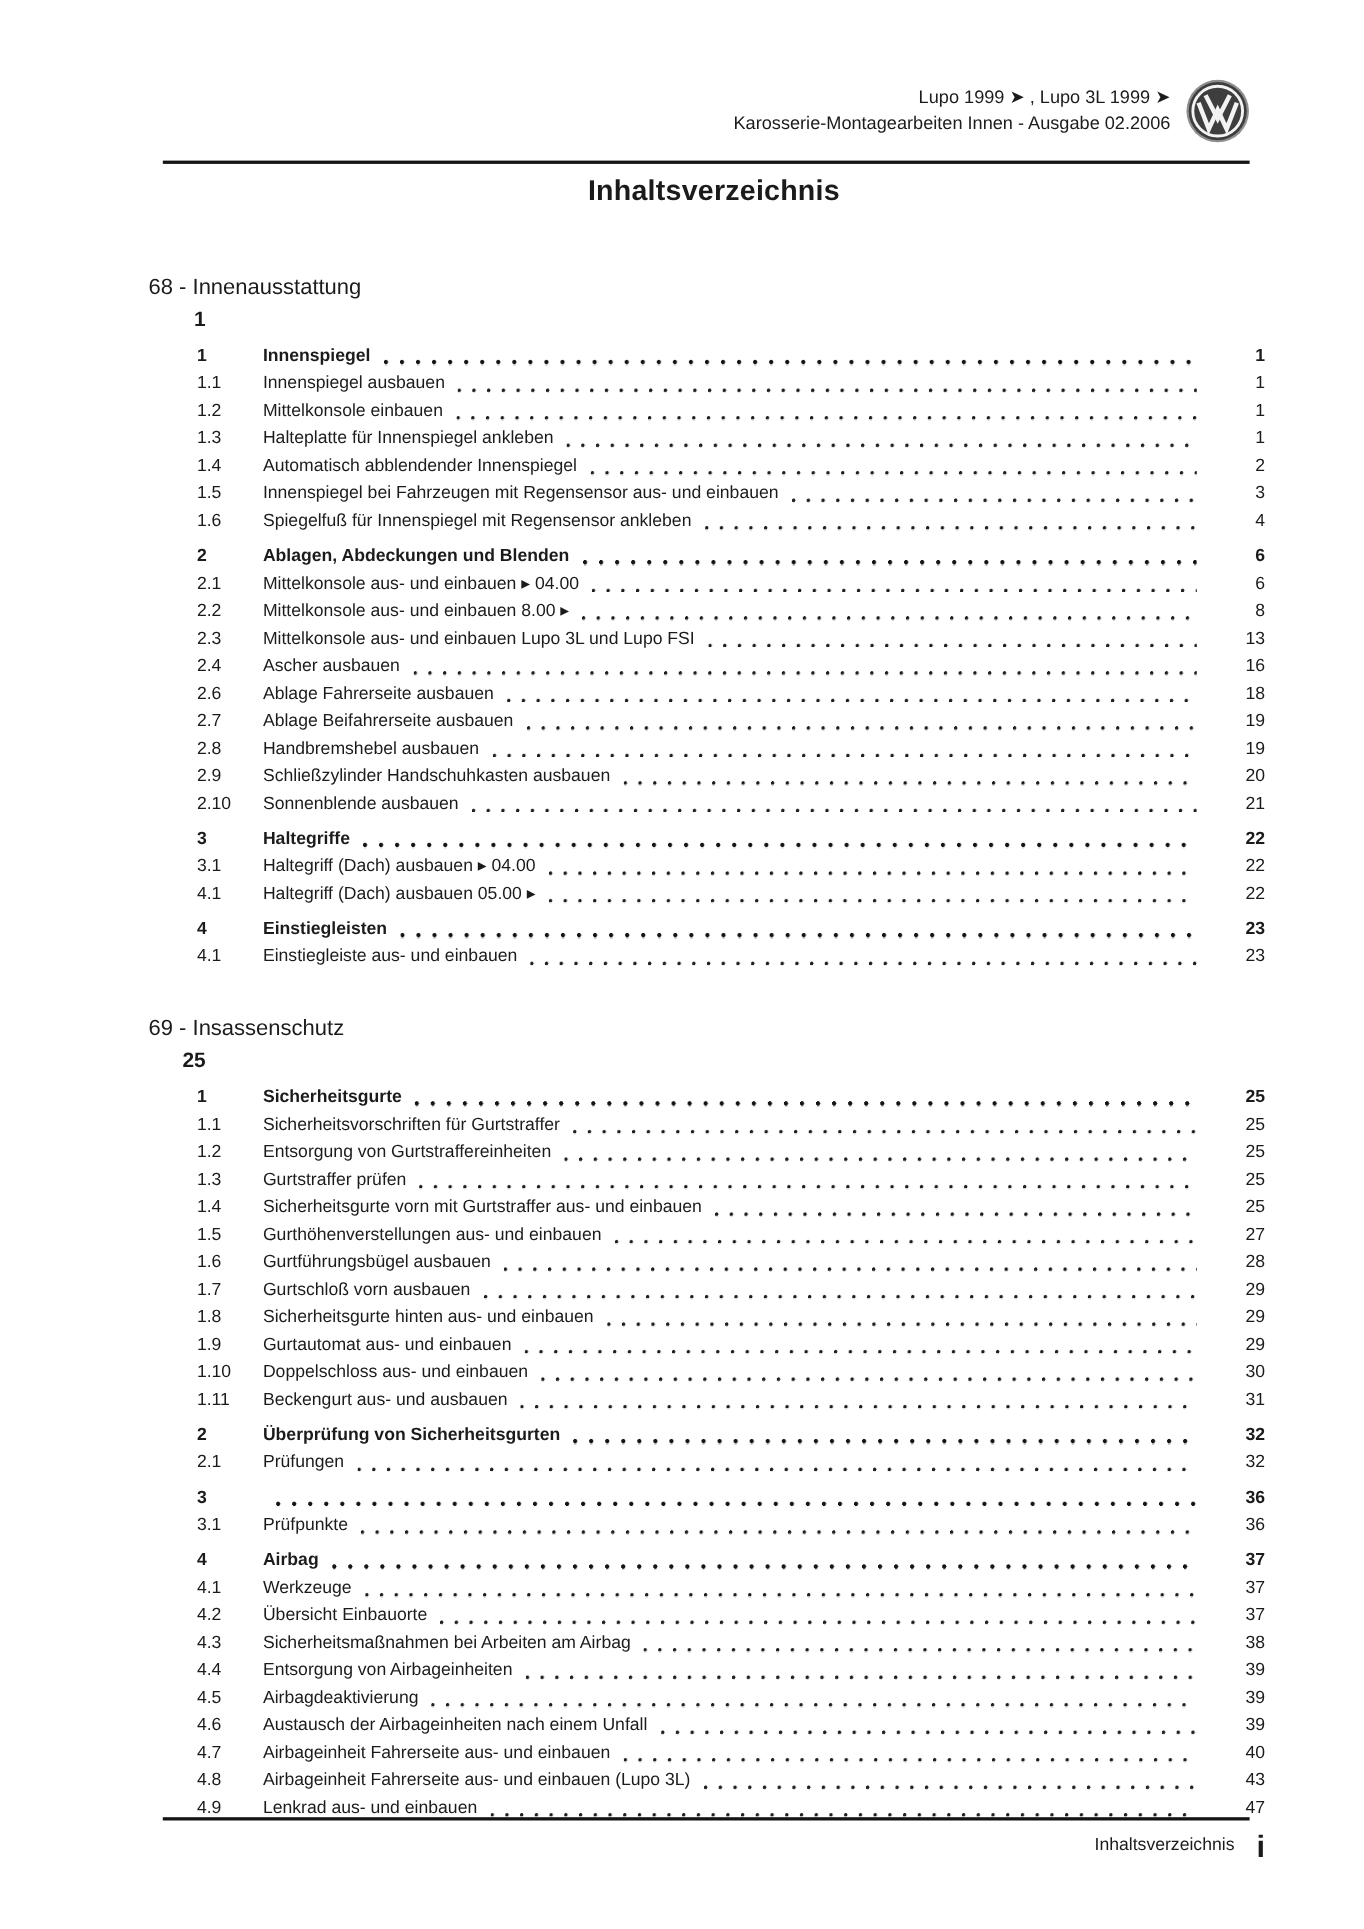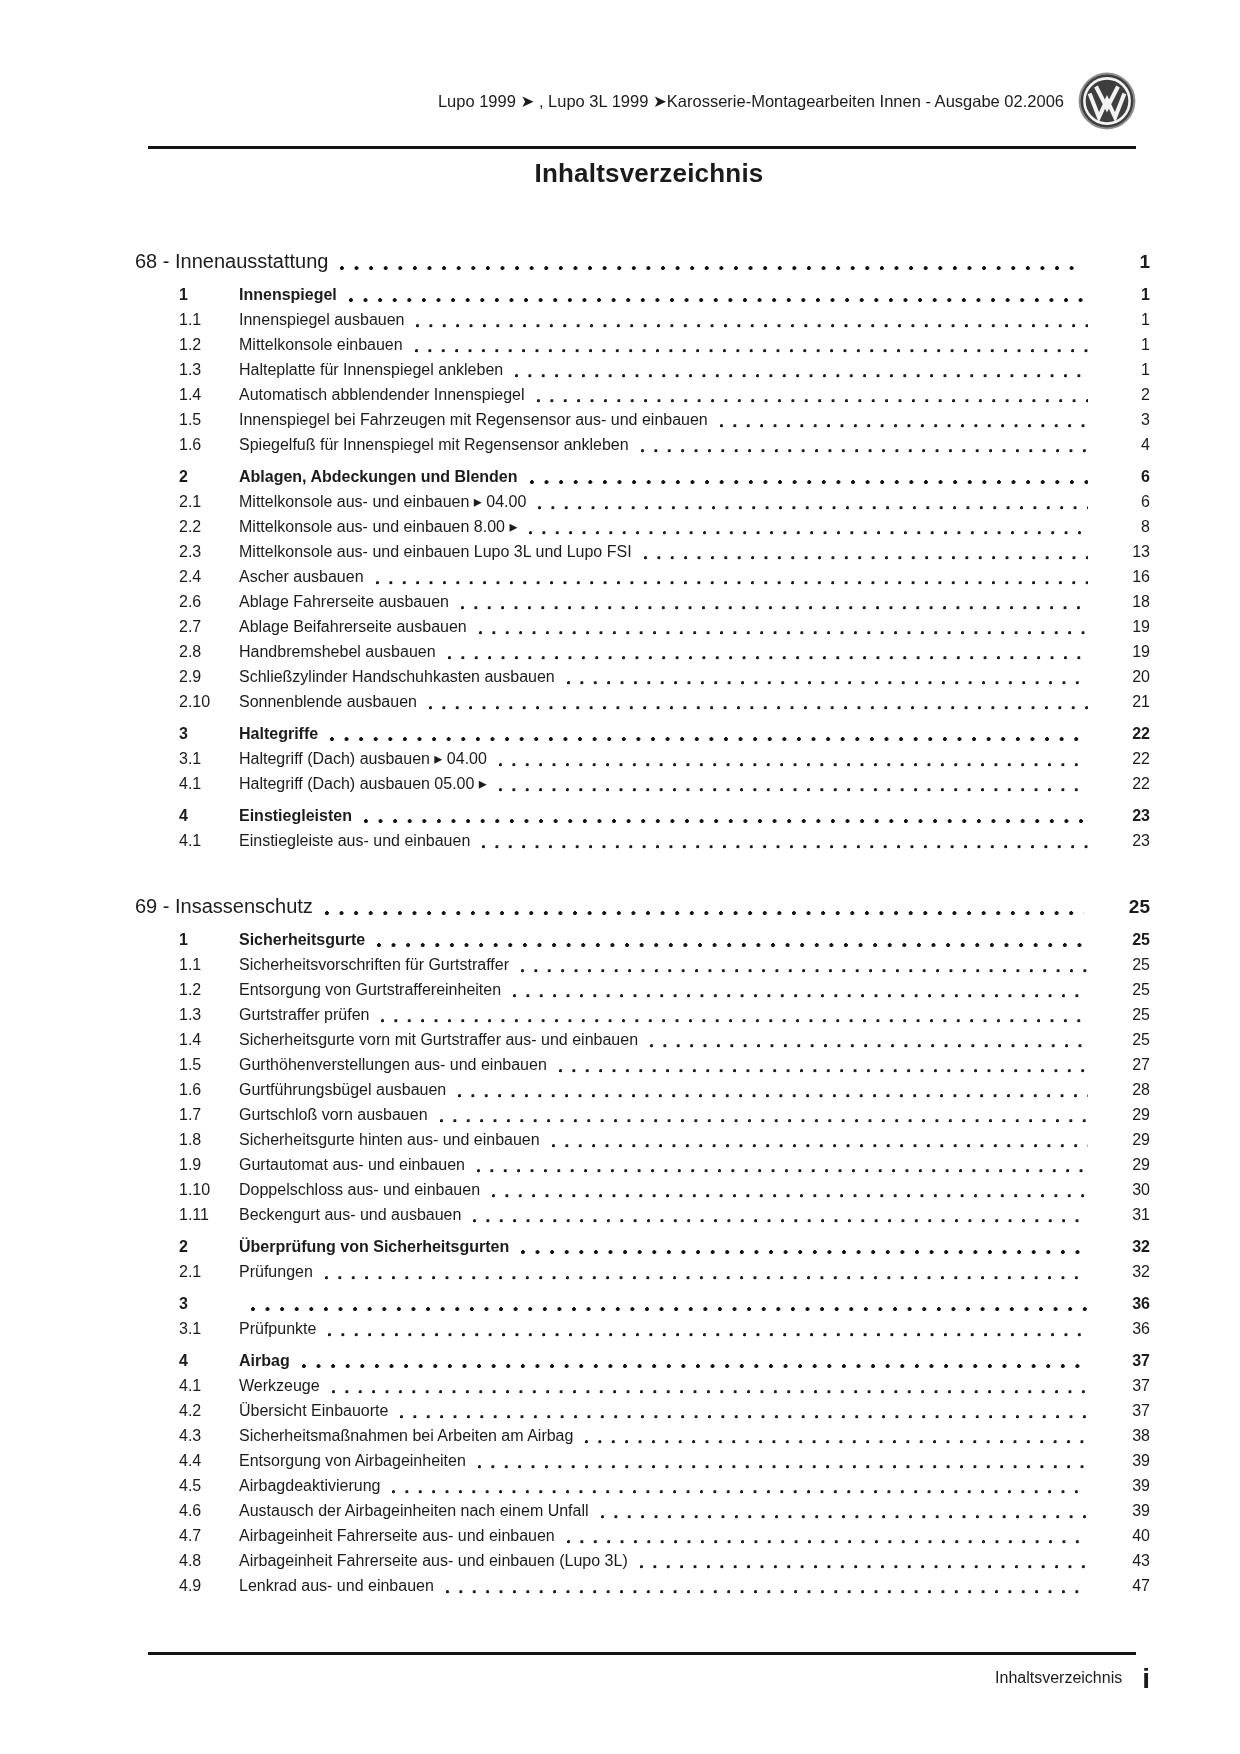--- a/index.html
+++ b/index.html
@@ -8,38 +8,38 @@
     font-family:"Liberation Sans","DejaVu Sans",sans-serif;color:#1b1b1b;
     overflow:hidden;
   }
   .page{position:absolute;inset:0;}
 
   
   .header{
     position:absolute;left:148px;right:104px;top:72px;
     display:flex;justify-content:flex-end;align-items:center;gap:14px;
   }
-  .header-text{display:flex;flex-direction:row;align-items:flex-end;line-height:23px;}
+  .header-text{display:flex;flex-direction:column;align-items:flex-end;line-height:23px;}
   .header-line{font-size:16.5px;white-space:nowrap;}
   .logo{width:58px;height:58px;flex:none;}
   .rule{position:absolute;left:148px;right:104px;height:3px;background:#141414;}
   .rule-top{top:146px;}
   .rule-bottom{top:1652px;}
 
   
   .page-title{
     position:absolute;left:148px;right:90px;top:158px;
     text-align:center;font-size:26px;font-weight:700;letter-spacing:0.2px;
   }
 
   
   .toc{position:absolute;left:135px;right:90px;top:248px;}
   .chapter-row{
     display:flex;align-items:baseline;font-size:20px;line-height:26px;
-    margin-top:40px;margin-bottom:7px;white-space:nowrap;
+    margin-top:40px;margin-bottom:7px;white-space:nowrap;flex-direction:column;
   }
   .chapter-row:first-child{margin-top:0;}
   .chapter-title{flex:none;}
   .chapter-page{flex:none;width:52px;text-align:right;font-weight:700;font-size:19px;}
   .entry-row{
     display:flex;align-items:baseline;font-size:16px;line-height:25px;
     margin-left:44px;white-space:nowrap;
   }
   .entry-row.head{margin-top:7px;font-weight:700;}
   .num{flex:none;width:60px;}

